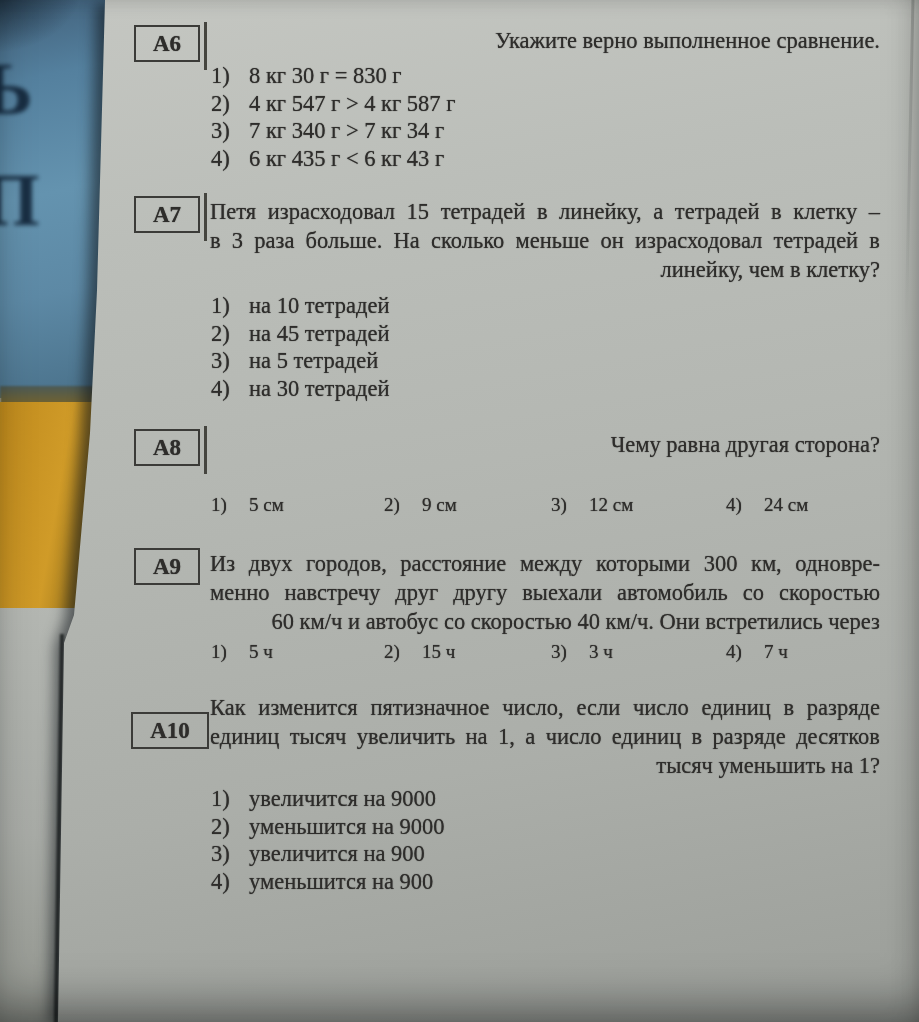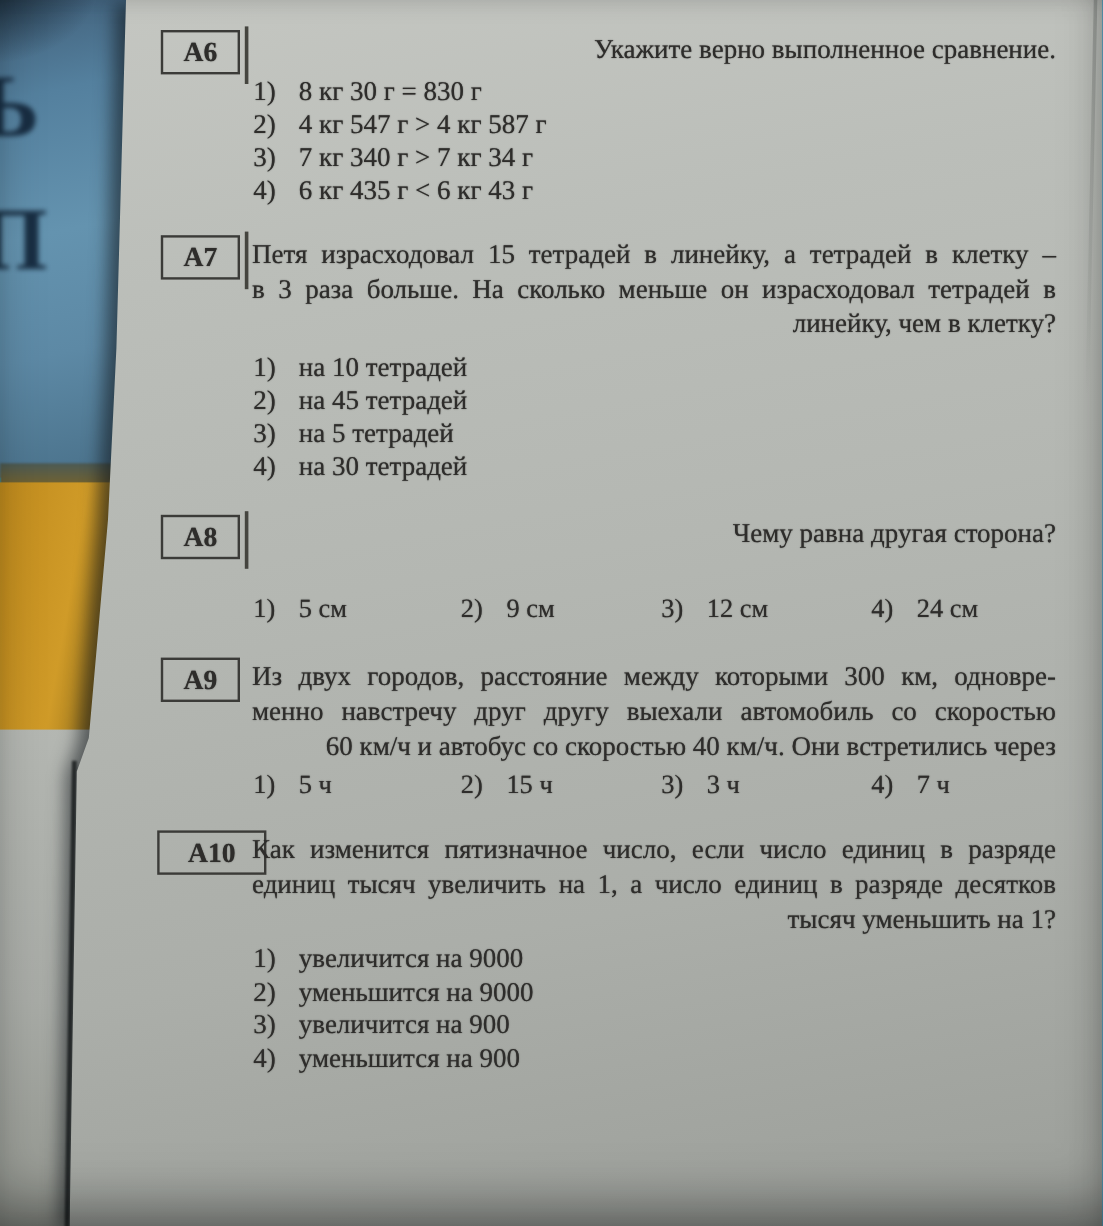--- a/index.html
+++ b/index.html
@@ -1,18 +1,18 @@
 <!DOCTYPE html>
 <html><head>
 <meta charset="utf-8">
 <style>
   html,body{margin:0;padding:0;background:#6e7370;}
   .photo{
     position:relative;width:919px;height:1022px;overflow:hidden;
-    background:#0ea5e9;font-family:"Liberation Serif","DejaVu Serif",serif;
+    background:#e5e5e5;font-family:"Liberation Serif","DejaVu Serif",serif;
   }
   
   .bg-blue{
     position:absolute;left:0;top:0;width:120px;height:398px;
     background:
       radial-gradient(130px 90px at -10px -10px, rgba(16,28,38,.75), rgba(16,28,38,0) 70%),
       linear-gradient(168deg,#41607a 0%,#54809e 20%,#6493af 48%,#5d89a5 72%,#497089 100%);
   }
   .spine-letter{
     position:absolute;color:#13263a;font-weight:bold;font-size:74px;line-height:1;
@@ -62,27 +62,27 @@
     text-shadow:0 0 1px rgba(42,42,40,.85);
     filter:blur(.35px);
   }
   .problem{position:absolute;left:0;right:0;}
   .qbox{
     position:absolute;left:134px;top:0;width:66px;height:37px;
     border:2px solid #3b3b38;box-sizing:border-box;
     display:flex;align-items:center;justify-content:center;
     font-weight:bold;font-size:23px;
   }
-  .qbox.wide{left:131px;width:91px;}
+  .qbox.wide{left:131px;width:78px;margin-top:20px;}
   .vsep{position:absolute;left:204px;top:-3px;width:2.5px;height:48px;background:#45453f;}
   .qtext{position:absolute;left:210px;right:39px;top:1px;font-size:22.5px;line-height:29px;}
   .qline{text-align:right;}
   .qline.j{text-align:justify;text-align-last:justify;}
   .opts-list{position:absolute;left:211px;font-size:22.5px;line-height:27.5px;}
-  .opts-row{position:absolute;left:211px;right:39px;height:30px;font-size:22px;}
+  .opts-row{position:absolute;left:211px;right:39px;height:30px;font-size:19px;}
   .opt{white-space:nowrap;}
   .opts-row .opt{position:absolute;top:0;}
   .opt .n{display:inline-block;width:38px;}
   .ra{left:0;} .rb{left:173px;} .rc{left:340px;} .rd{left:515px;}
 </style>
 </head>
 <body>
 
 <div class="photo">
 

